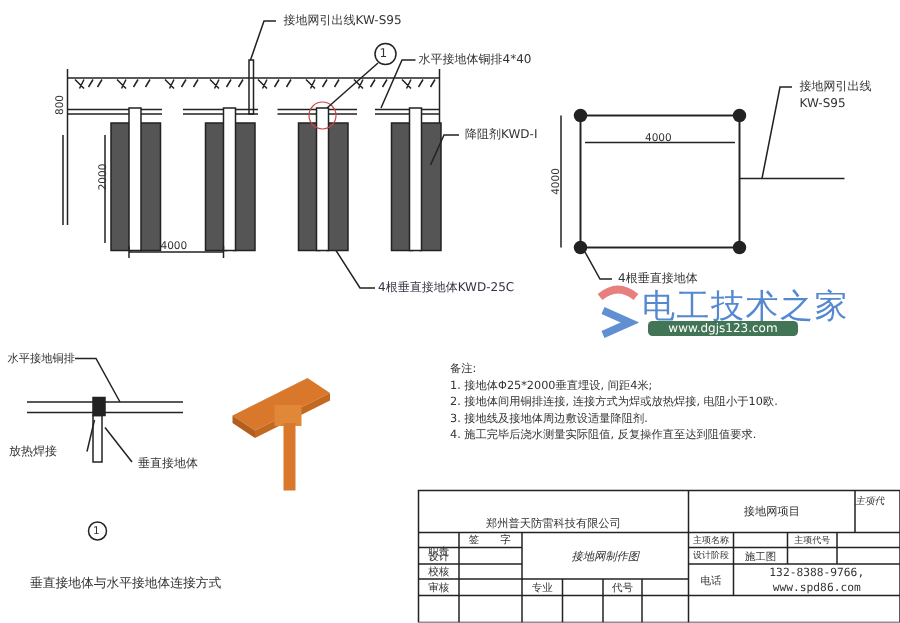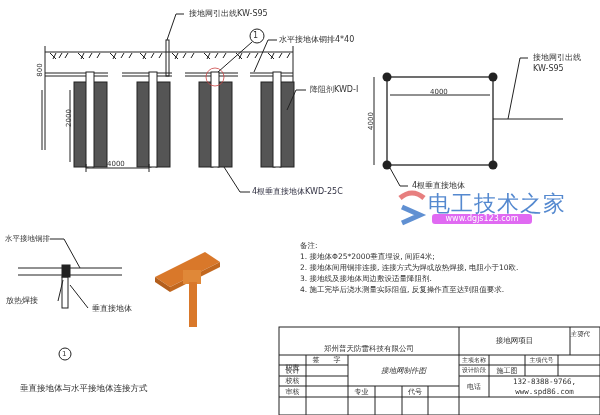--- a/index.html
+++ b/index.html
@@ -3,21 +3,21 @@
 <meta charset="utf-8">
 <style>
   html,body{margin:0;padding:0;background:#fff;}
   body{width:600px;height:415px;position:relative;overflow:hidden;font-family:"DejaVu Sans",sans-serif;color:#222;}
   svg{position:absolute;left:0;top:0;}
   .lbl{position:absolute;font-size:8px;color:#333;white-space:nowrap;line-height:10px;}
   .notes{position:absolute;left:300px;top:240px;font-size:7.5px;color:#333;line-height:11px;}
   .notes div{white-space:nowrap;}
   .tb-cell{position:absolute;font-size:7px;color:#333;display:flex;align-items:center;justify-content:center;white-space:nowrap;}
   .logo-text{position:absolute;left:428px;top:189px;font-size:22px;color:#2b6cc4;letter-spacing:1px;font-family:"DejaVu Sans",sans-serif;opacity:.8;}
-  .logo-url{position:absolute;left:432px;top:214px;width:100px;height:10px;background:#d946ef;border-radius:3px;color:#fff;font-size:8px;line-height:10px;text-align:center;opacity:.8;}
+  .logo-url{position:absolute;left:432px;top:214px;width:100px;height:10px;background:#14532d;border-radius:3px;color:#fff;font-size:8px;line-height:10px;text-align:center;opacity:.8;}
   .caption{position:absolute;left:20px;top:383px;font-size:8.5px;color:#333;white-space:nowrap;text-align:right;}
 </style>
 </head>
 <body>
 
 <svg width="600" height="415">
 
   <g stroke="#222" stroke-width="1" fill="none">
     <line x1="45" y1="52" x2="293" y2="52"></line>
     <line x1="45" y1="46" x2="45" y2="150"></line>

